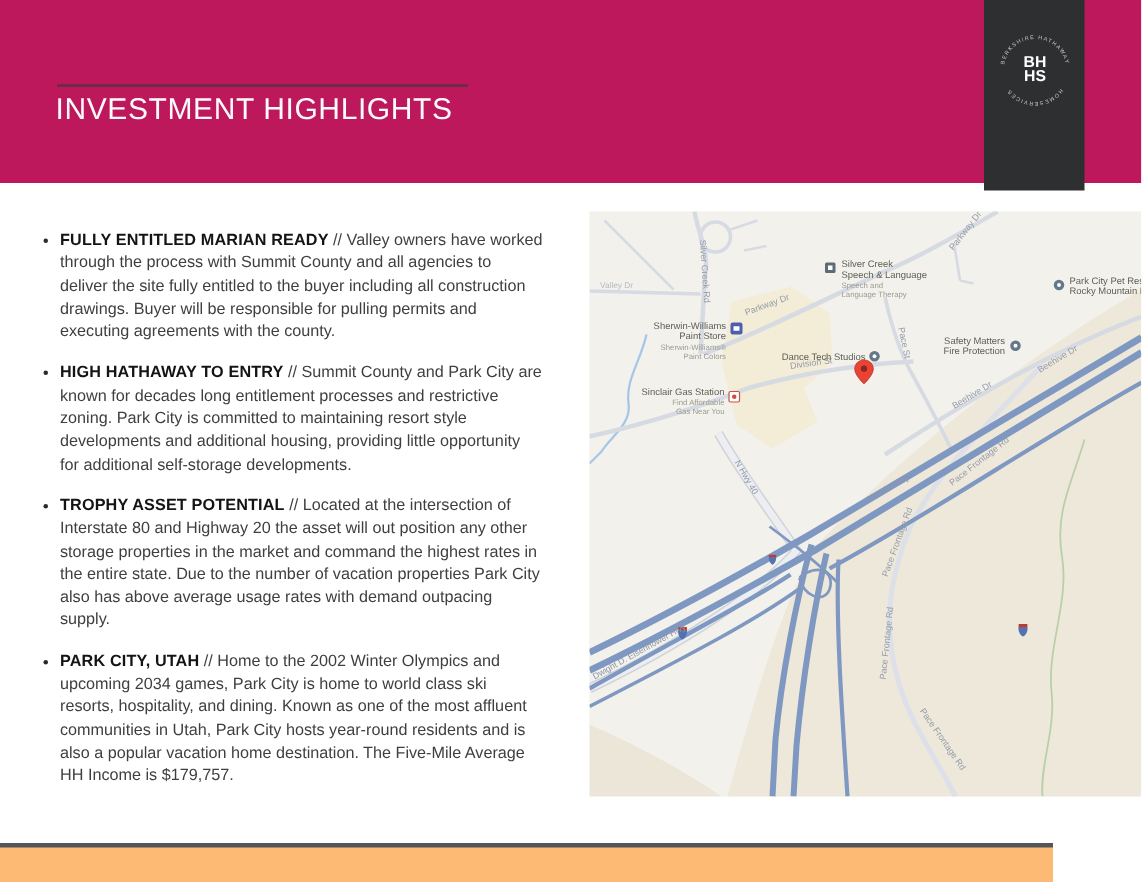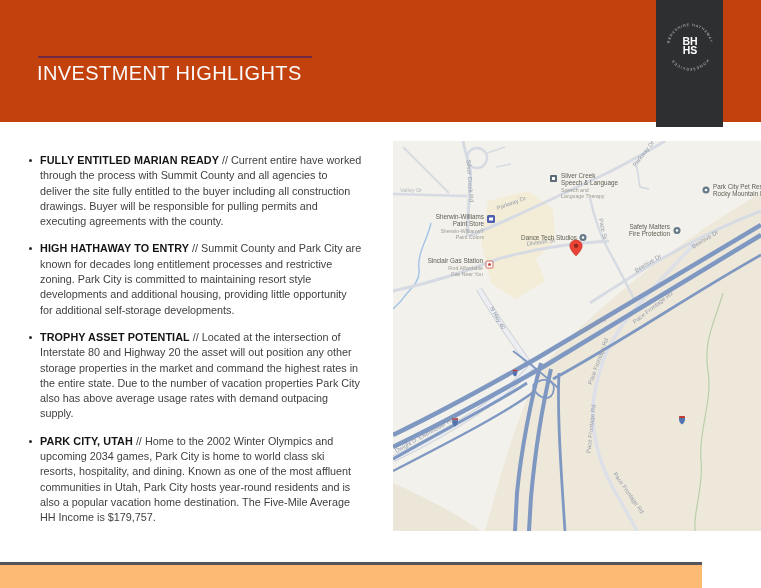--- a/index.html
+++ b/index.html
@@ -1,20 +1,20 @@
 <!DOCTYPE html>
 <html><head>
 <meta charset="utf-8">
 <style>
   html,body{margin:0;padding:0;background:#fff;}
   .page{position:relative;width:761px;height:588px;overflow:hidden;
         font-family:"Liberation Sans",sans-serif;background:#ffffff;}
 
   
-  .header{position:absolute;left:0;top:0;width:761px;height:122px;background:#c2410c;}
+  .header{position:absolute;left:0;top:0;width:761px;height:122px;background:#be185d;}
   .accent-line{position:absolute;left:38px;top:56px;width:274px;height:2px;background:#6f2a46;}
   .title{position:absolute;left:37px;top:62px;margin:0;color:#fafafa;font-size:20px;
          font-weight:500;letter-spacing:0.4px;white-space:nowrap;}
   .subtitle{position:absolute;left:38px;top:88px;margin:0;color:#d9d9d9;font-size:10.5px;
             font-weight:400;letter-spacing:0.7px;white-space:nowrap;}
   .logo-band{position:absolute;left:656px;top:0;width:67px;height:127px;background:#2e2f31;}
   .logo-band svg{position:absolute;left:6px;top:16px;}
 
   
   .highlights{position:absolute;left:28px;top:153px;width:334px;margin:0;padding:0;list-style:none;}
@@ -64,21 +64,21 @@
         <textPath href="#arcBot" startOffset="50%" text-anchor="middle">HOMESERVICES</textPath>
       </text>
       <text x="28" y="28.5" text-anchor="middle" font-size="10.5" font-weight="bold" fill="#ffffff">BH</text>
       <text x="28" y="38" text-anchor="middle" font-size="10.5" font-weight="bold" fill="#ffffff">HS</text>
     </svg>
   </div>
 
   <ul class="highlights">
     <li>
       <span class="dot"></span>
-      <p><b>FULLY ENTITLED MARIAN READY</b><span class="sep">//</span><span>Current entire have worked through the process with Summit County and all agencies to deliver the site fully entitled to the buyer including all construction drawings. Buyer will be responsible for pulling permits and executing agreements with the county.</span></p>
+      <p><b>FULLY ENTITLED MARIAN READY</b><span class="sep">//</span><span>Valley owners have worked through the process with Summit County and all agencies to deliver the site fully entitled to the buyer including all construction drawings. Buyer will be responsible for pulling permits and executing agreements with the county.</span></p>
     </li>
     <li>
       <span class="dot"></span>
       <p><b>HIGH HATHAWAY TO ENTRY</b><span class="sep">//</span><span>Summit County and Park City are known for decades long entitlement processes and restrictive zoning. Park City is committed to maintaining resort style developments and additional housing, providing little opportunity for additional self-storage developments.</span></p>
     </li>
     <li>
       <span class="dot"></span>
       <p><b>TROPHY ASSET POTENTIAL</b><span class="sep">//</span><span>Located at the intersection of Interstate 80 and Highway 20 the asset will out position any other storage properties in the market and command the highest rates in the entire state. Due to the number of vacation properties Park City also has above average usage rates with demand outpacing supply.</span></p>
     </li>
     <li>

